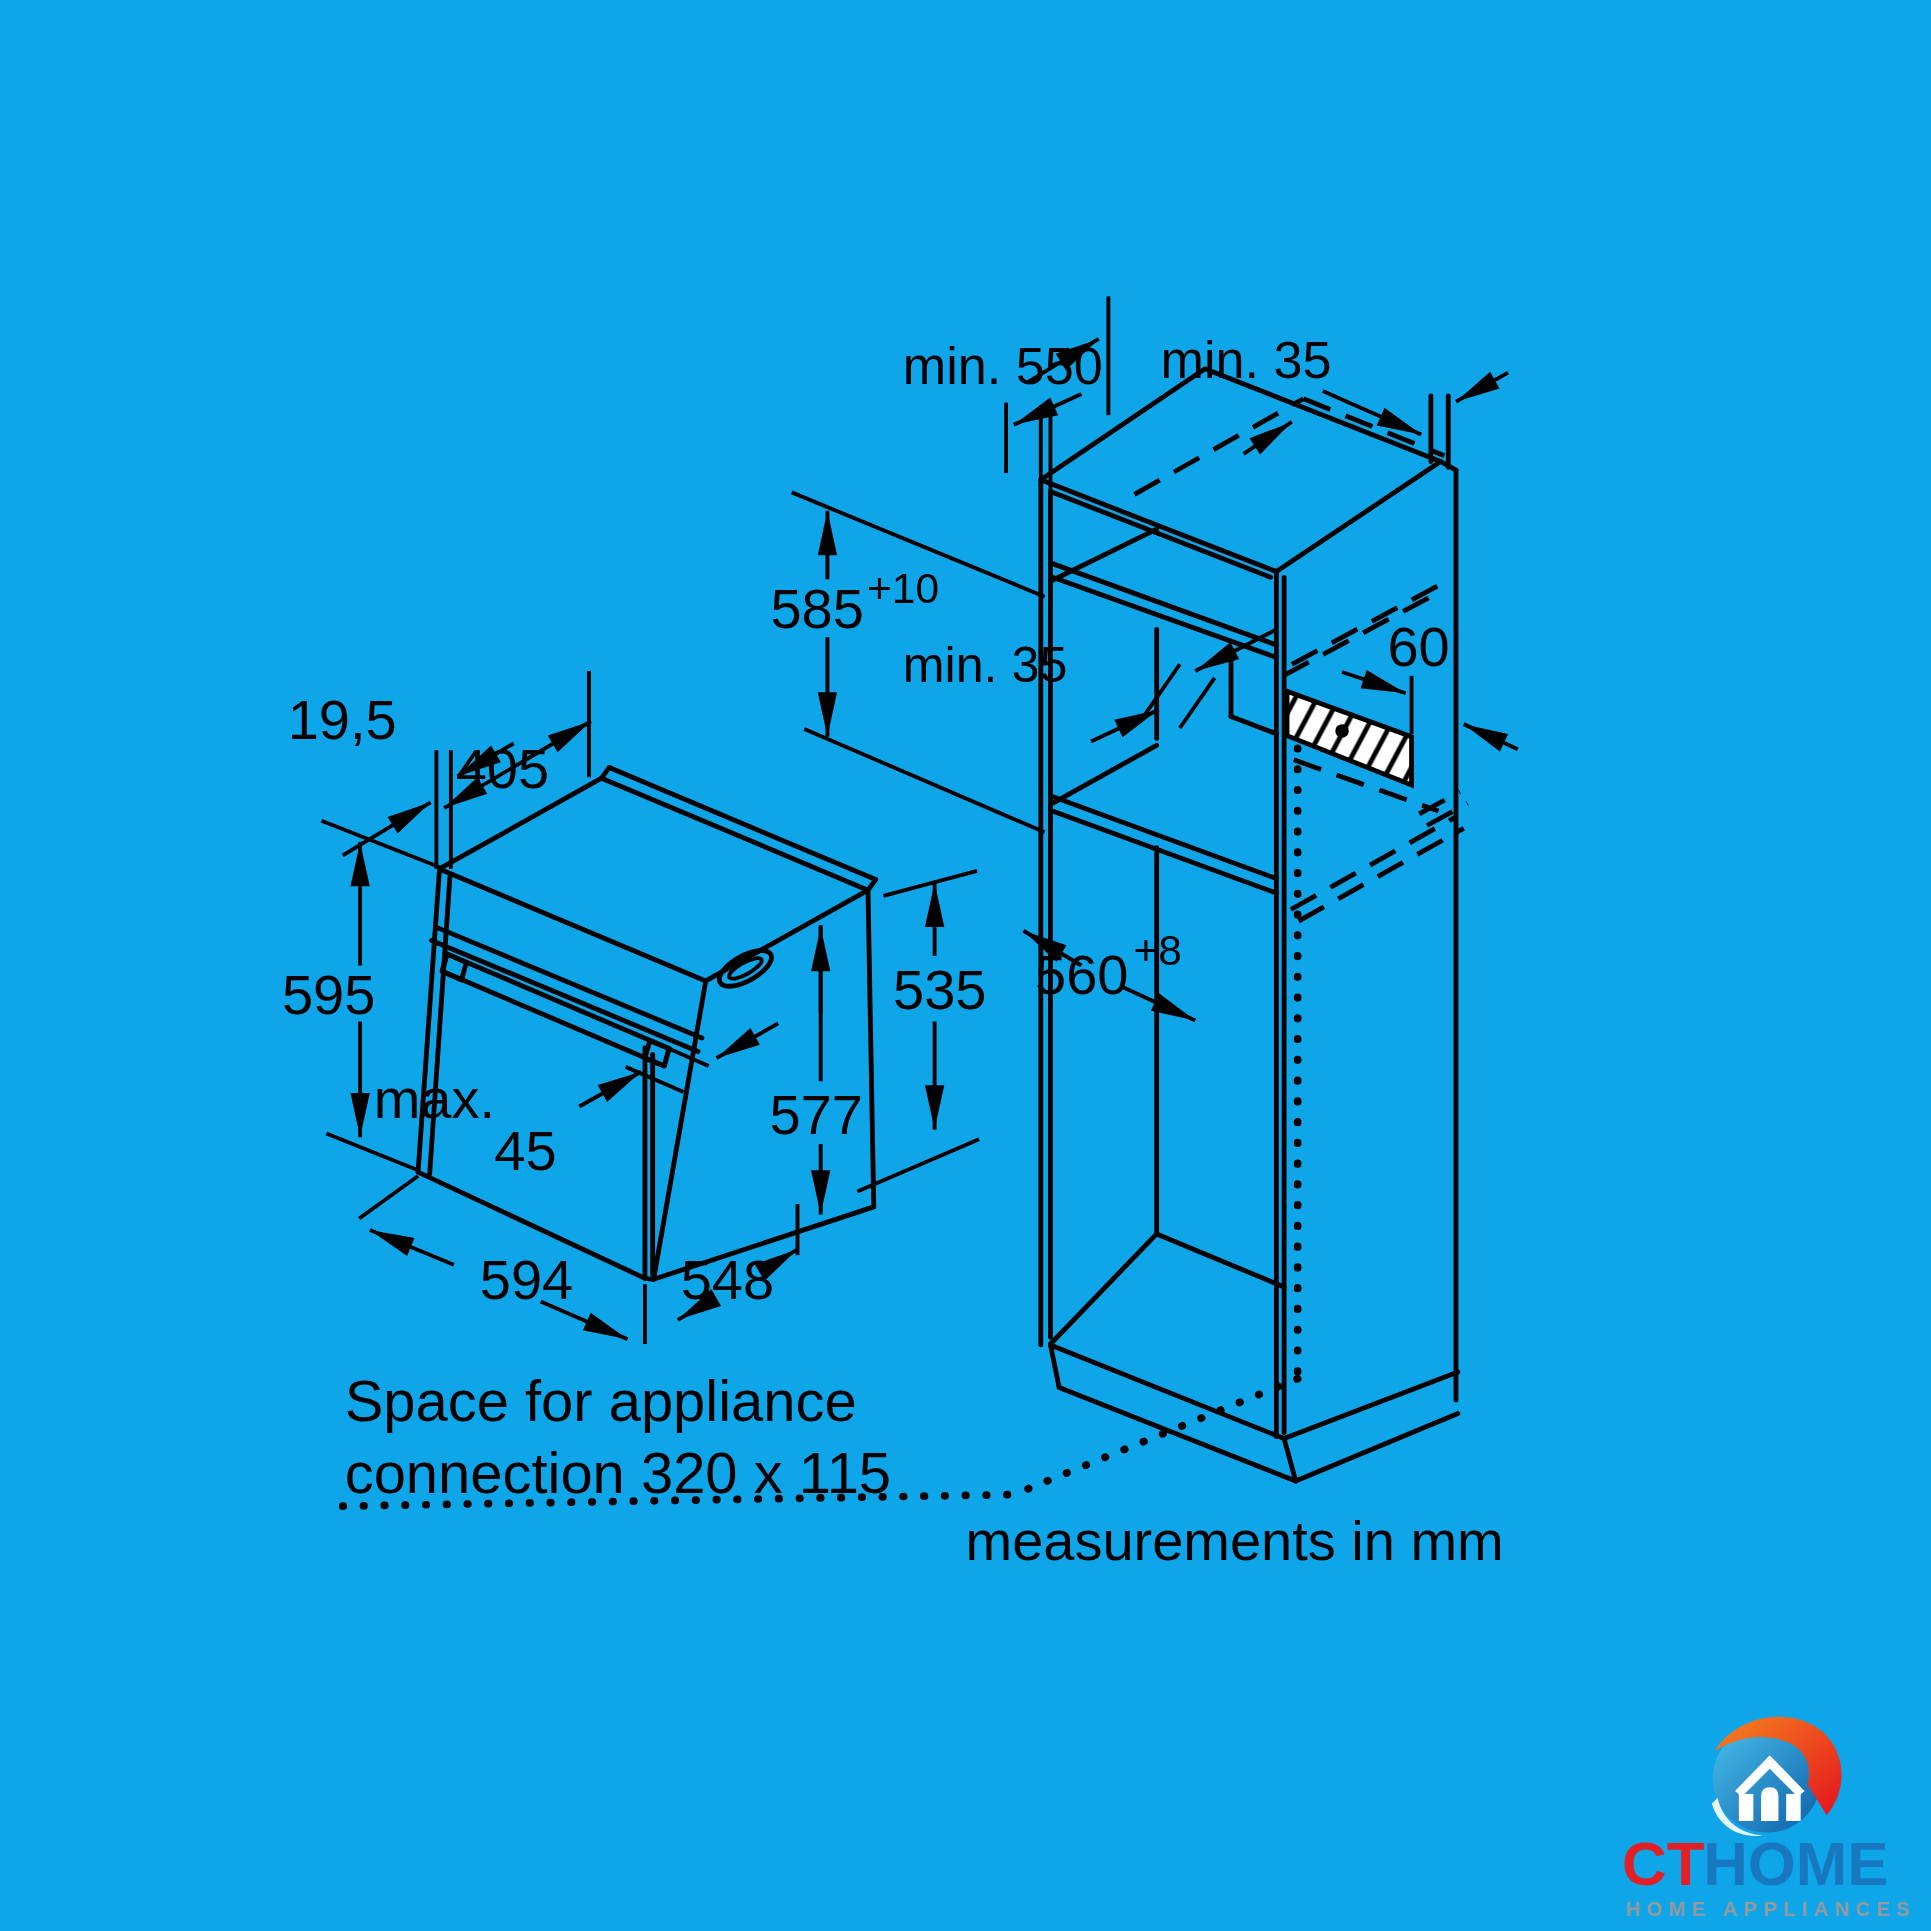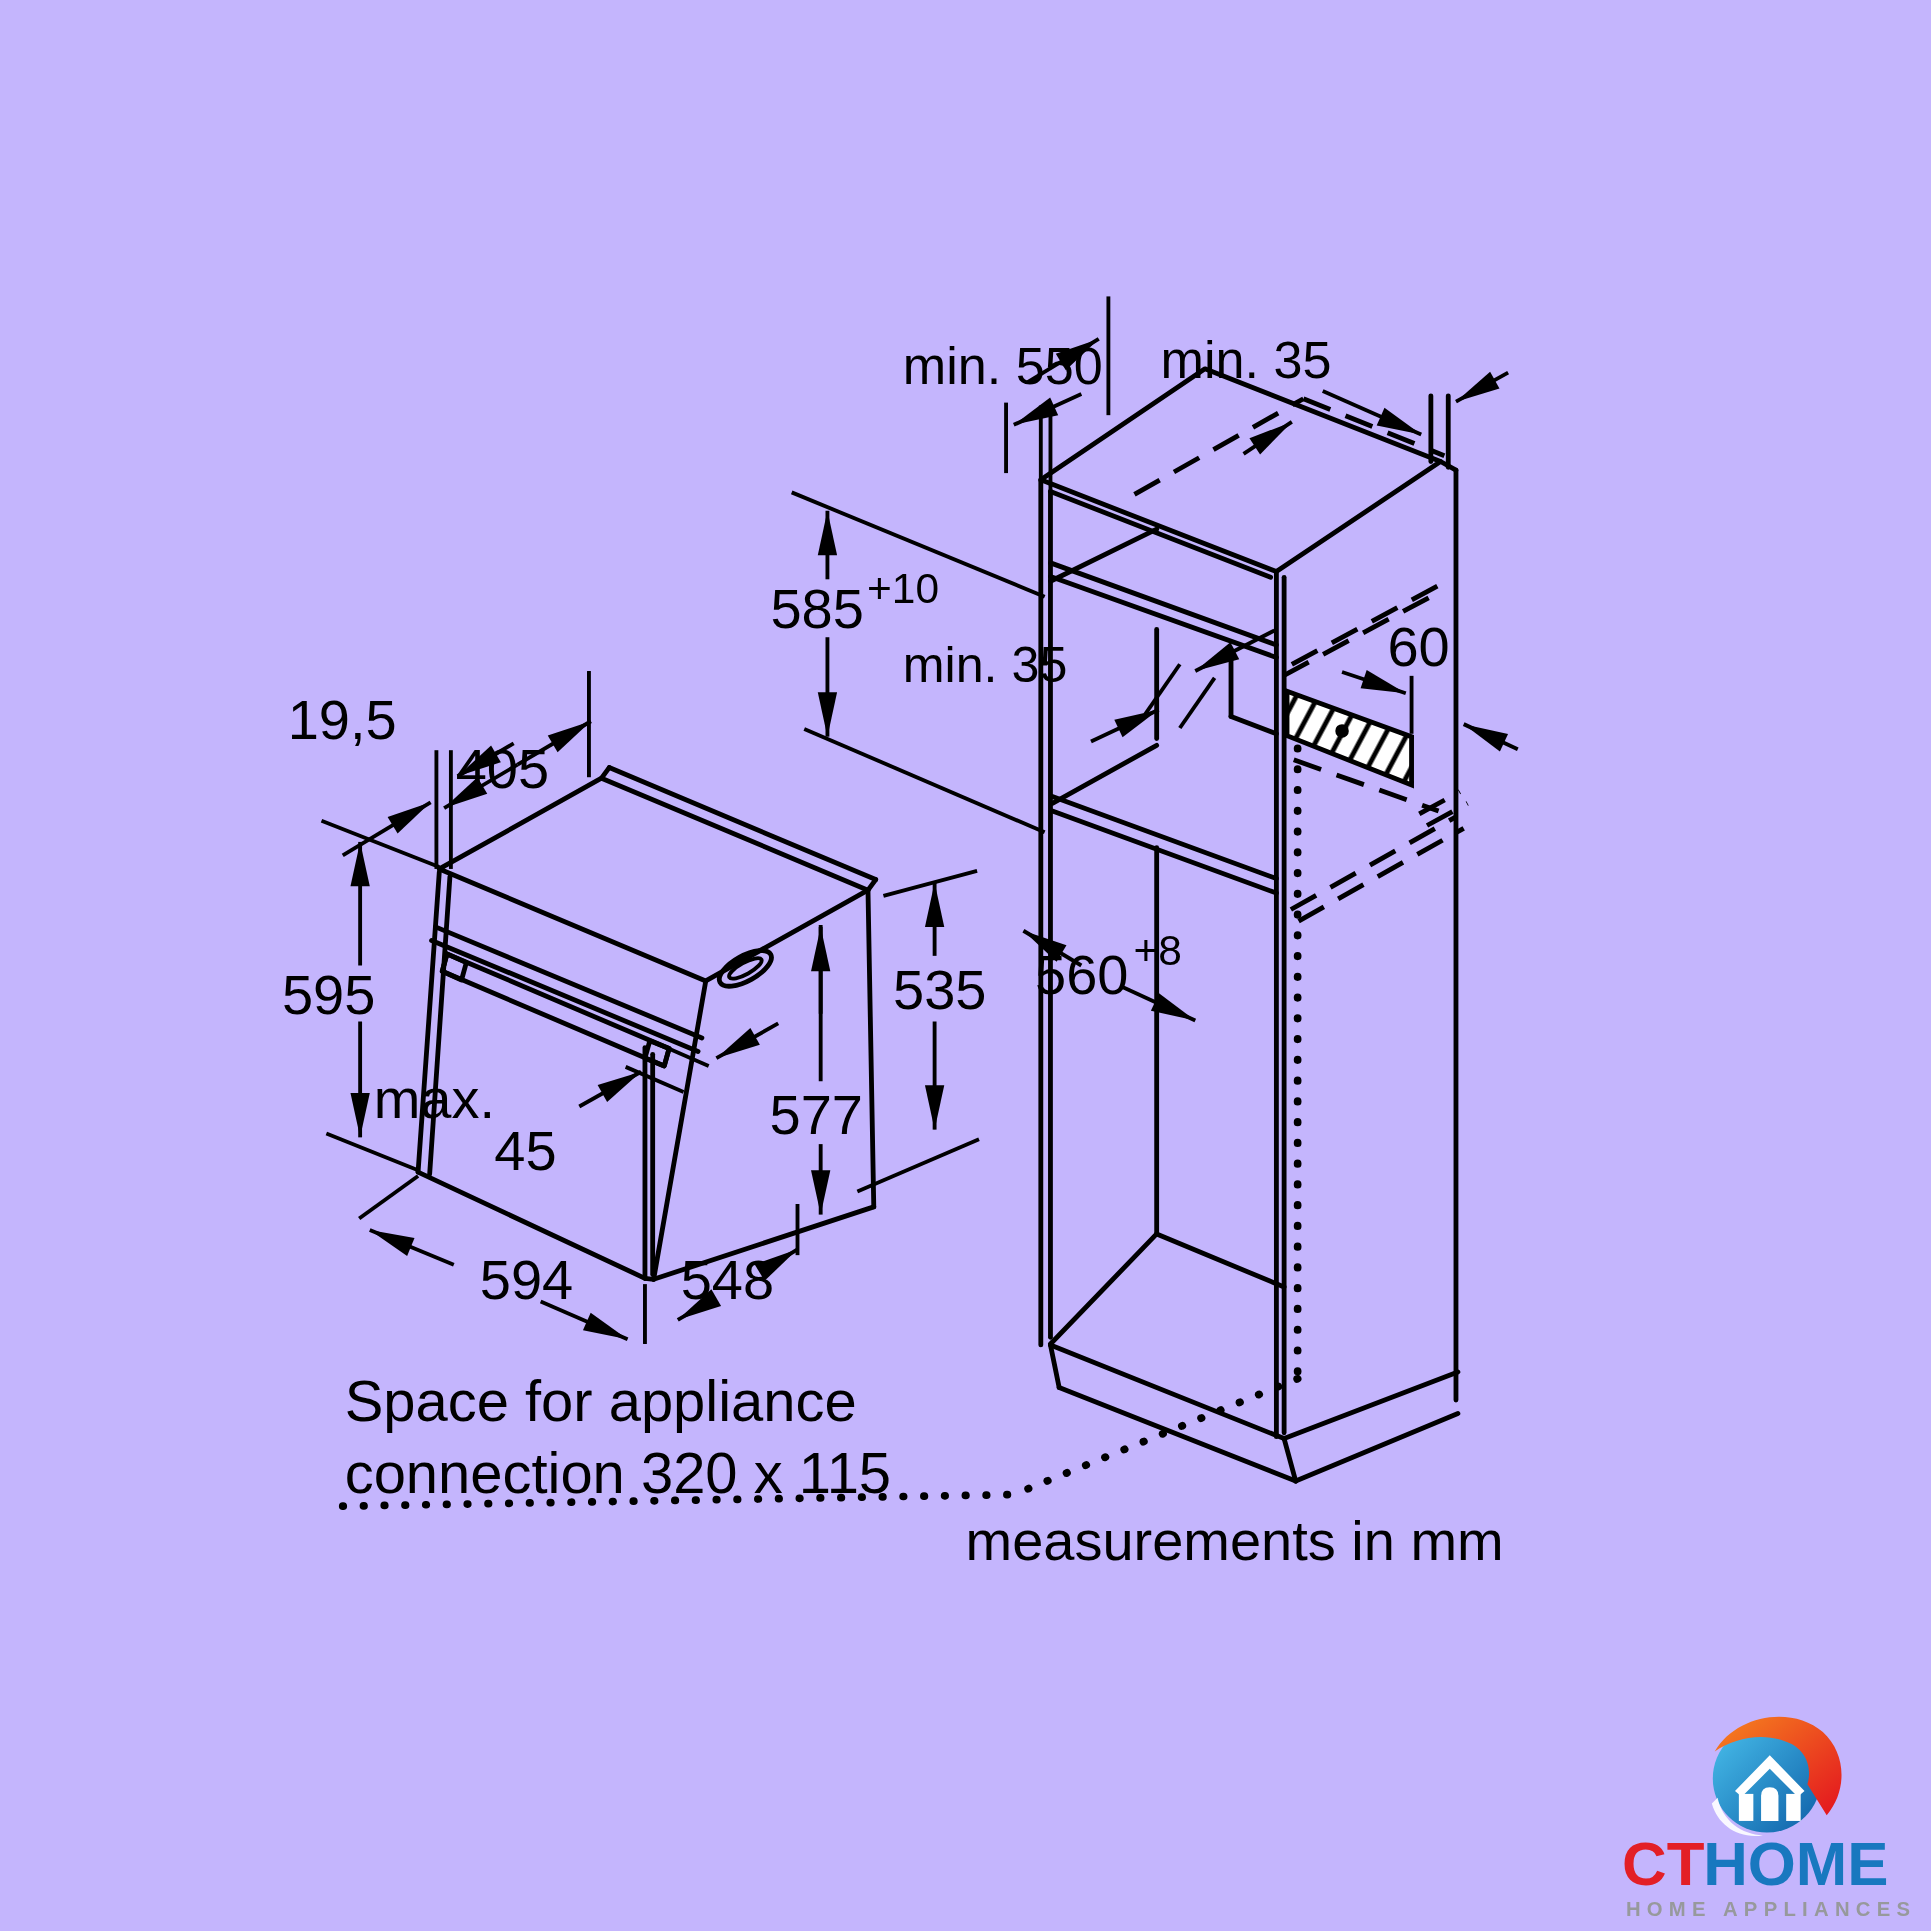--- a/index.html
+++ b/index.html
@@ -1,16 +1,16 @@
 <!DOCTYPE html>
 <html><head>
 <meta charset="utf-8">
 <style>
   html,body{margin:0;padding:0;background:#fff;}
-  .stage{position:relative;width:1931px;height:1931px;background:#c4b5fd;overflow:hidden;}
+  .stage{position:relative;width:1931px;height:1931px;background:#0ea5e9;overflow:hidden;}
   svg{position:absolute;left:0;top:0;}
   .lbl{font-family:"Liberation Sans","DejaVu Sans",sans-serif;fill:#000;}
   .f58{font-size:58px;}
   .f54{font-size:54px;}
   .f52{font-size:52px;}
   .f44{font-size:44px;}
   .f60{font-size:60px;}
   .logo-main{font-family:"Liberation Sans","DejaVu Sans",sans-serif;font-size:64px;font-weight:bold;}
   .logo-tag{font-family:"Liberation Sans","DejaVu Sans",sans-serif;font-size:21px;font-weight:bold;letter-spacing:6.5px;}
   .ln{stroke:#000;stroke-width:5;fill:none;stroke-linecap:round;stroke-linejoin:round;}

